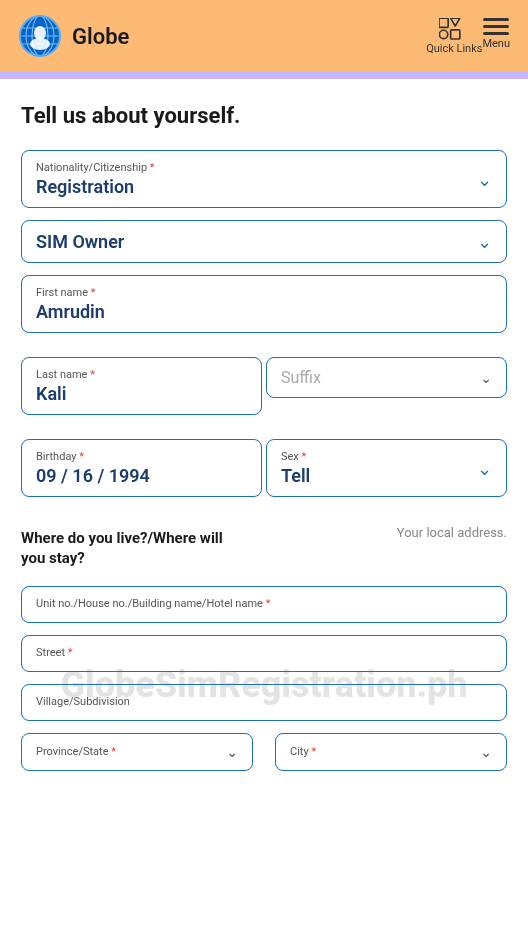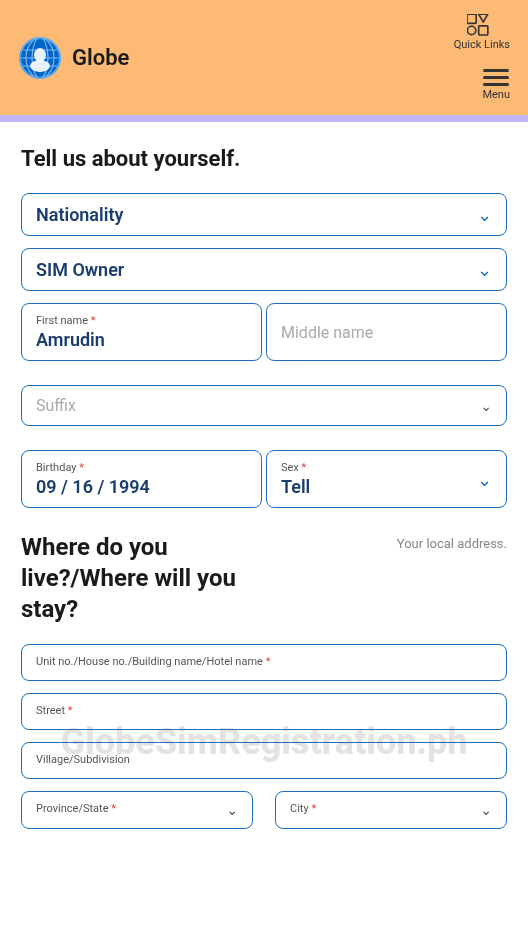--- a/index.html
+++ b/index.html
@@ -39,23 +39,21 @@
     }
 
     .globe-text {
       font-size: 22px;
       font-weight: 600;
       color: #1a1a1a;
     }
 
     .header-right {
       display: flex;
-      align-items: flex-end;
-      gap: 18px;
-      flex-direction: column;
+      align-items: flex-start;
     }
 
     .quick-links-container {
       display: flex;
       flex-direction: column;
       align-items: center;
       gap: 2px;
       cursor: pointer;
     }
 
@@ -173,25 +171,26 @@
     
     .address-header {
       display: flex;
       align-items: flex-start;
       justify-content: space-between;
       margin-bottom: 18px;
       margin-top: 10px;
     }
 
     .address-title {
-      font-size: 24px;
+      font-size: 15px;
       font-weight: 700;
       color: #1a1a1a;
       max-width: 220px;
       line-height: 1.3;
+      margin-top: 8px;
     }
 
     .address-subtitle {
       font-size: 13px;
       color: #888;
       padding-top: 4px;
     }
 
     
     .watermark-container {
@@ -281,21 +280,25 @@
   </div>
 </header>
 
 <main class="main-content">
 
   <h1 class="section-title">Tell us about yourself.</h1>
 
   <div class="form-group">
     <div class="field-wrapper dropdown">
       <div class="field-inner">
-        <span class="field-value">Nationality</span>
+        <span class="field-label">
+          <span>Nationality/Citizenship</span>
+          <span class="required"> *</span>
+        </span>
+        <span class="field-value">Registration</span>
       </div>
       <span class="dropdown-arrow">⌄</span>
     </div>
   </div>
 
   <div class="form-group">
     <div class="field-wrapper dropdown">
       <div class="field-inner">
         <span class="field-value">SIM Owner</span>
       </div>
@@ -306,28 +309,32 @@
   <div class="form-row">
     <div class="form-group">
       <div class="field-wrapper">
         <span class="field-label">
           <span>First name</span>
           <span class="required"> *</span>
         </span>
         <span class="field-value">Amrudin</span>
       </div>
     </div>
-    <div class="form-group">
-      <div class="field-wrapper" style="display:flex; align-items:center; height:100%;">
-        <span class="field-placeholder">Middle name</span>
-      </div>
-    </div>
   </div>
 
   <div class="form-row">
+    <div class="form-group">
+      <div class="field-wrapper">
+        <span class="field-label">
+          <span>Last name</span>
+          <span class="required"> *</span>
+        </span>
+        <span class="field-value">Kali</span>
+      </div>
+    </div>
     <div class="form-group">
       <div class="field-wrapper has-dropdown-arrow">
         <span class="field-placeholder">Suffix</span>
         <span class="small-arrow">⌄</span>
       </div>
     </div>
   </div>
 
   <div class="form-row">
     <div class="form-group">

